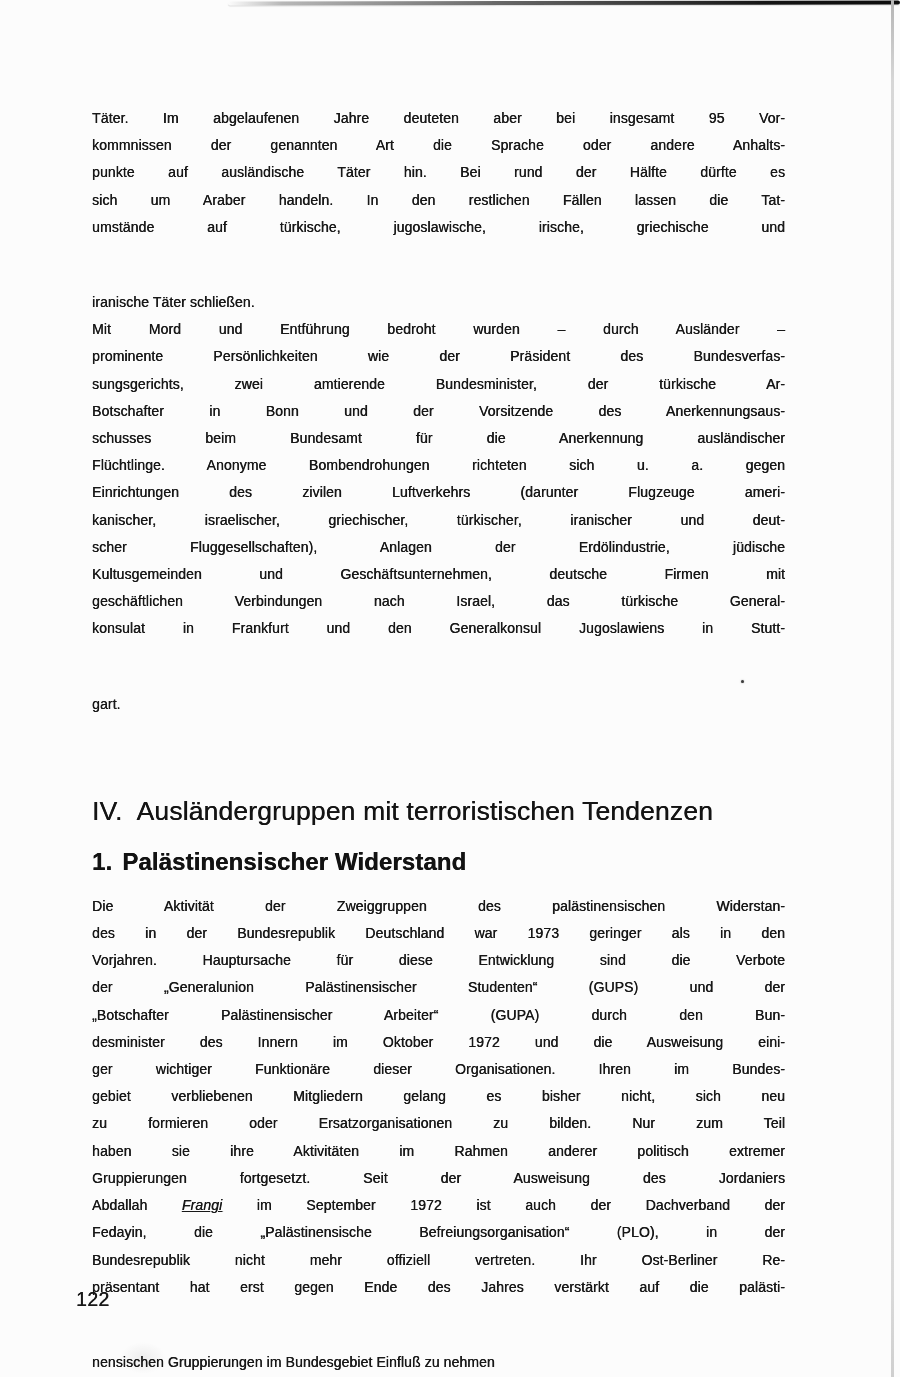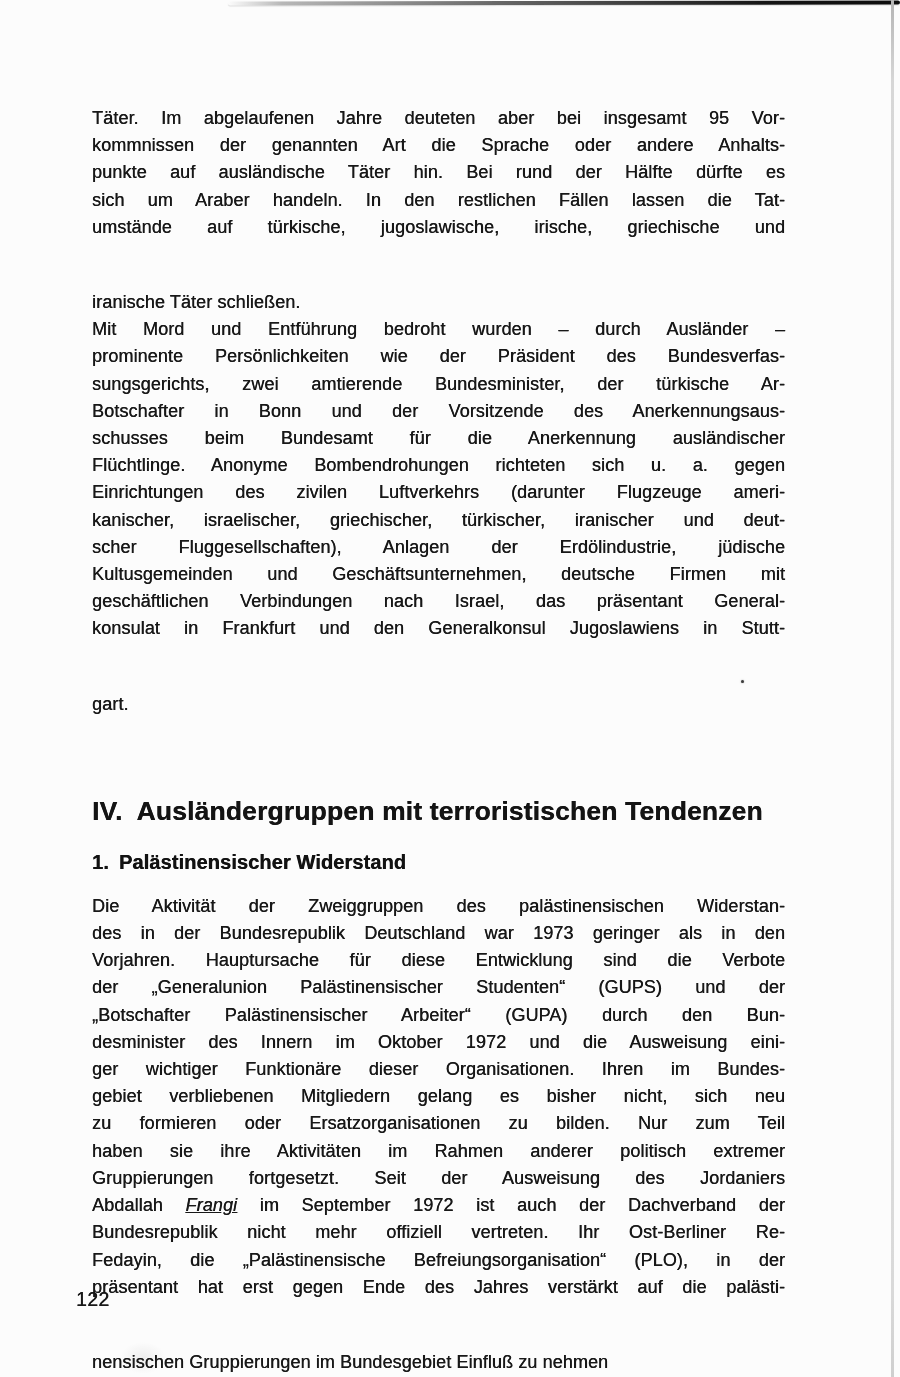--- a/index.html
+++ b/index.html
@@ -37,36 +37,36 @@
   .scan-smudge {
     position: absolute; left: 120px; top: 1342px; width: 46px; height: 32px;
     background: radial-gradient(ellipse at center, rgba(175,175,175,0.20), rgba(175,175,175,0) 70%);
   }
 
   
   .text-column { position: absolute; left: 92px; top: 105px; width: 693px; }
 
   .ink { text-shadow: 0.35px 0 0 currentColor; }
 
-  .para { font-size: 18px; line-height: 27.2px; letter-spacing: 0.1px; }
+  .para { font-size: 14px; line-height: 27.2px; letter-spacing: 0.1px; }
   .para .line { text-align: justify; text-align-last: justify; }
   .para .line.last { text-align-last: left; margin-top: 48px; }
   .para i { font-style: italic; text-decoration: underline; }
 
   .section-heading {
     margin: 77px 0 0 0;
     font-size: 26.5px; line-height: 32px;
-    font-weight: 700; letter-spacing: 0.15px;
+    font-weight: 400; letter-spacing: 0.15px;
     color: #141414;
   }
   .section-heading .numeral { margin-right: 14px; }
 
   .subsection-heading {
     margin: 22px 0 0 0;
-    font-size: 20px; line-height: 26px;
+    font-size: 24px; line-height: 26px;
     font-weight: 700; letter-spacing: 0.1px;
     color: #121212;
   }
   .subsection-heading .numeral { margin-right: 10px; }
 
   .para-3 { margin-top: 18px; }
 
   .page-number {
     position: absolute; left: 76px; top: 1288px;
     font-size: 19.5px; letter-spacing: 0.3px;
@@ -97,21 +97,21 @@
         <div class="line">Mit Mord und Entführung bedroht wurden – durch Ausländer –</div>
         <div class="line">prominente Persönlichkeiten wie der Präsident des Bundesverfas-</div>
         <div class="line">sungsgerichts, zwei amtierende Bundesminister, der türkische Ar-</div>
         <div class="line">Botschafter in Bonn und der Vorsitzende des Anerkennungsaus-</div>
         <div class="line">schusses beim Bundesamt für die Anerkennung ausländischer</div>
         <div class="line">Flüchtlinge. Anonyme Bombendrohungen richteten sich u. a. gegen</div>
         <div class="line">Einrichtungen des zivilen Luftverkehrs (darunter Flugzeuge ameri-</div>
         <div class="line">kanischer, israelischer, griechischer, türkischer, iranischer und deut-</div>
         <div class="line">scher Fluggesellschaften), Anlagen der Erdölindustrie, jüdische</div>
         <div class="line">Kultusgemeinden und Geschäftsunternehmen, deutsche Firmen mit</div>
-        <div class="line">geschäftlichen Verbindungen nach Israel, das präsentant General-</div>
+        <div class="line">geschäftlichen Verbindungen nach Israel, das türkische General-</div>
         <div class="line">konsulat in Frankfurt und den Generalkonsul Jugoslawiens in Stutt-</div>
         <div class="line last">gart.</div>
       </div>
 
     <h1 class="section-heading ink">
       <span class="numeral">IV.</span><span>Ausländergruppen mit terroristischen Tendenzen</span>
     </h1>
 
     <h2 class="subsection-heading ink">
       <span class="numeral">1.</span><span>Palästinensischer Widerstand</span>
@@ -123,22 +123,22 @@
         <div class="line">Vorjahren. Hauptursache für diese Entwicklung sind die Verbote</div>
         <div class="line">der „Generalunion Palästinensischer Studenten“ (GUPS) und der</div>
         <div class="line">„Botschafter Palästinensischer Arbeiter“ (GUPA) durch den Bun-</div>
         <div class="line">desminister des Innern im Oktober 1972 und die Ausweisung eini-</div>
         <div class="line">ger wichtiger Funktionäre dieser Organisationen. Ihren im Bundes-</div>
         <div class="line">gebiet verbliebenen Mitgliedern gelang es bisher nicht, sich neu</div>
         <div class="line">zu formieren oder Ersatzorganisationen zu bilden. Nur zum Teil</div>
         <div class="line">haben sie ihre Aktivitäten im Rahmen anderer politisch extremer</div>
         <div class="line">Gruppierungen fortgesetzt. Seit der Ausweisung des Jordaniers</div>
         <div class="line">Abdallah <i>Frangi</i> im September 1972 ist auch der Dachverband der</div>
+        <div class="line">Fedayin, die „Palästinensische Befreiungsorganisation“ (PLO), in der</div>
         <div class="line">Bundesrepublik nicht mehr offiziell vertreten. Ihr Ost-Berliner Re-</div>
-        <div class="line">Fedayin, die „Palästinensische Befreiungsorganisation“ (PLO), in der</div>
         <div class="line">präsentant hat erst gegen Ende des Jahres verstärkt auf die palästi-</div>
         <div class="line last">nensischen Gruppierungen im Bundesgebiet Einfluß zu nehmen</div>
       </div>
 
   </div>
 
   <div class="page-number ink">122</div>
 
 </div>
 

